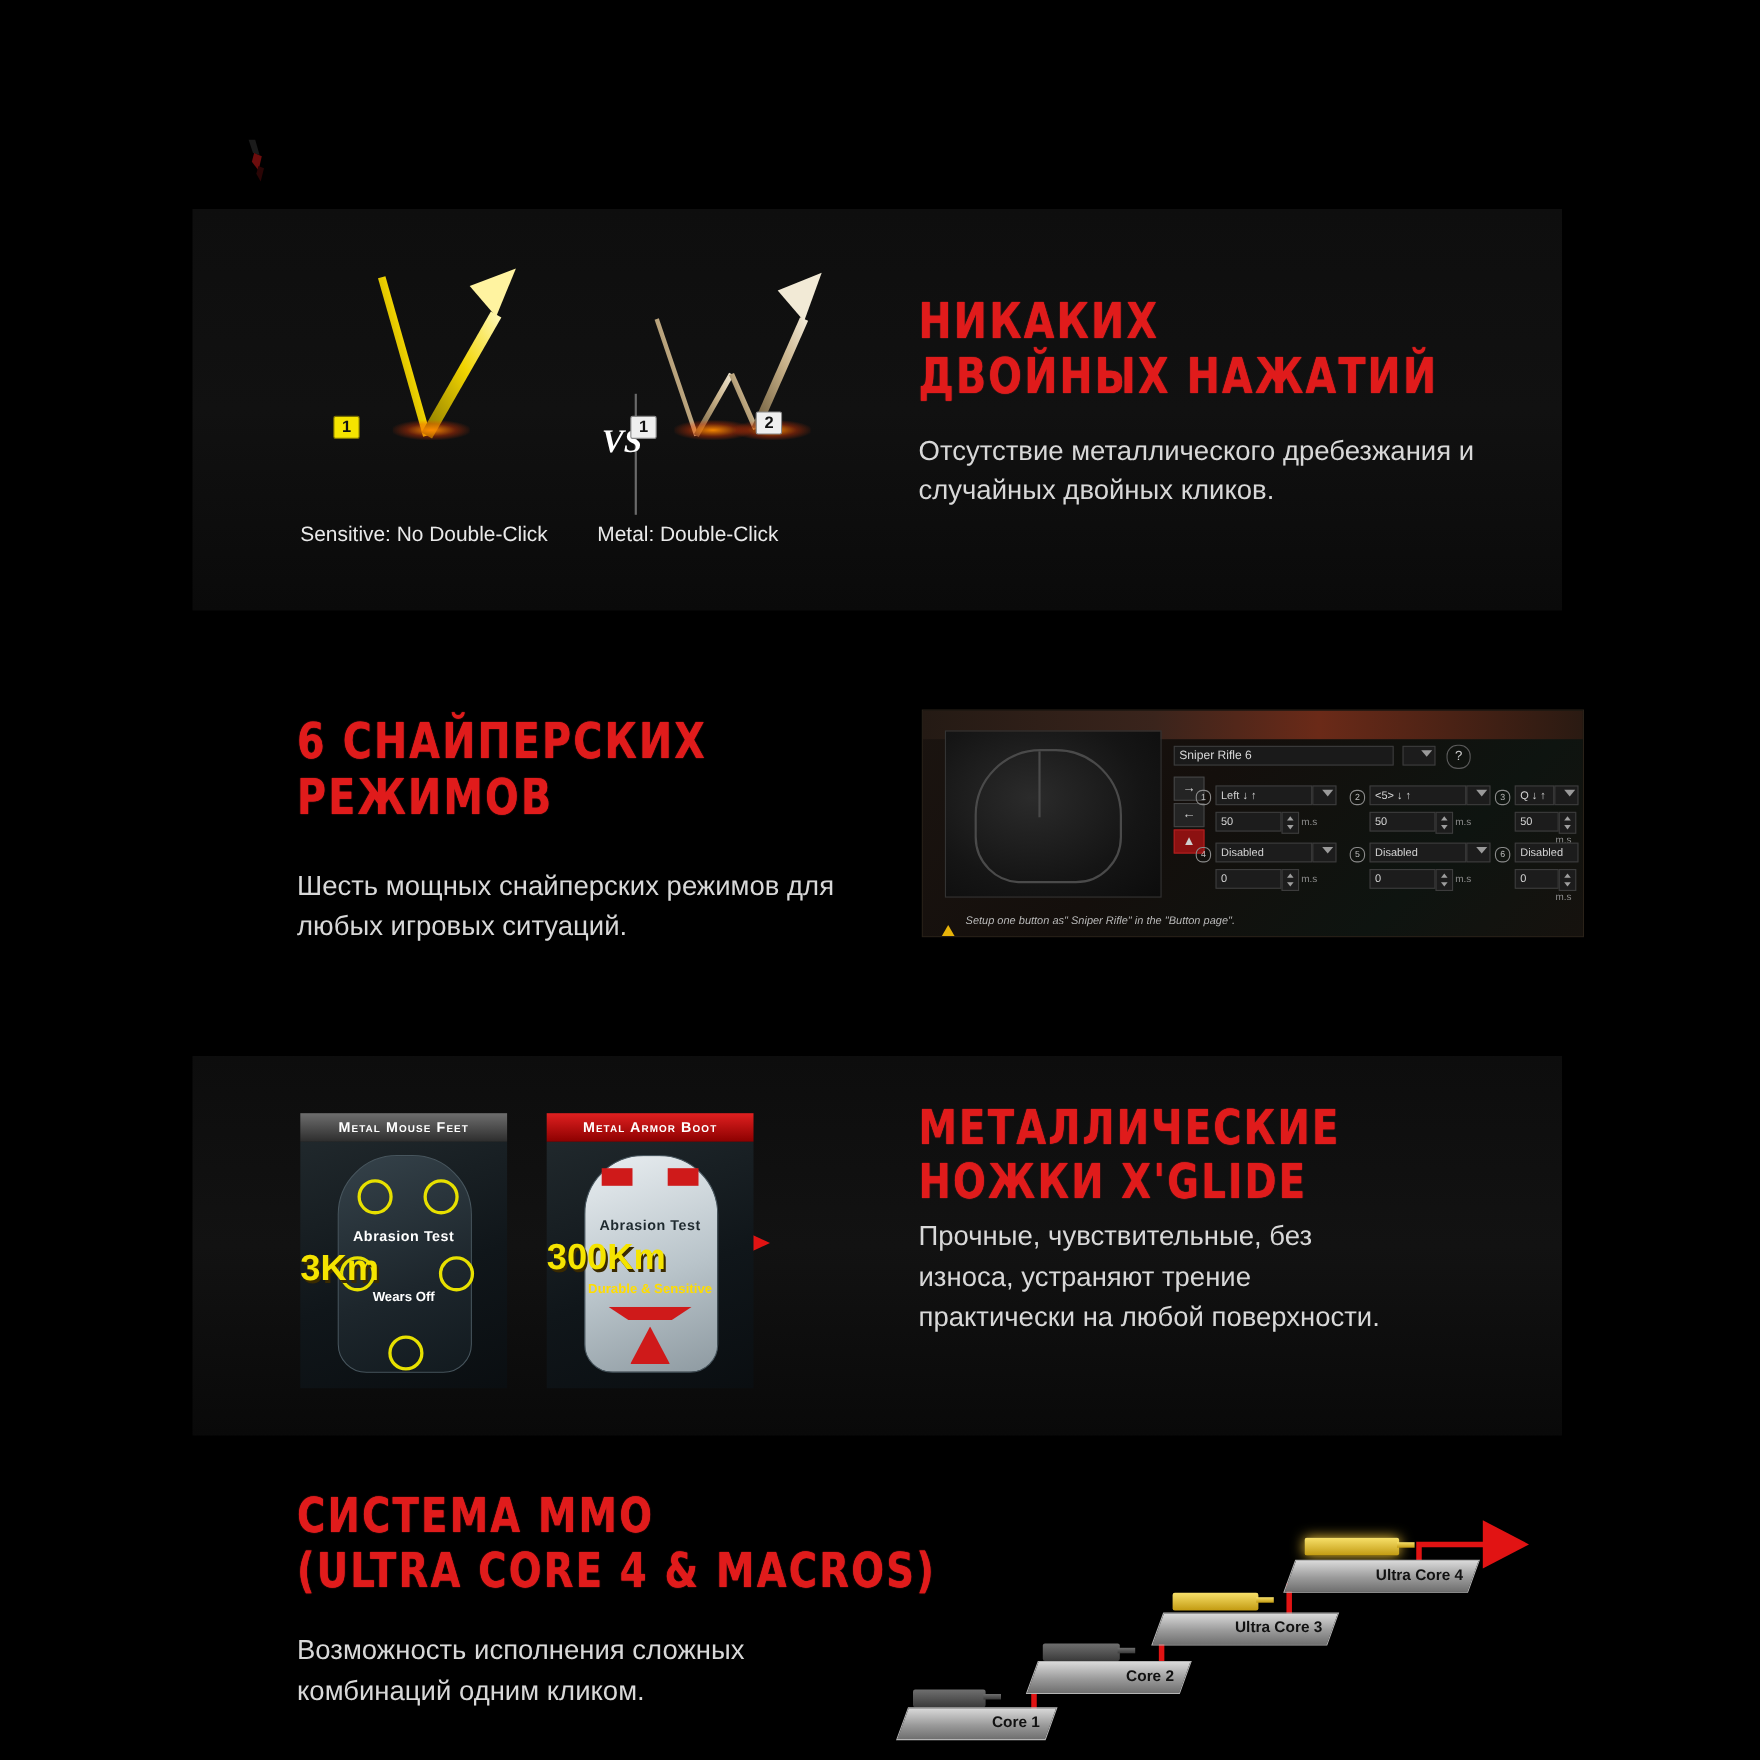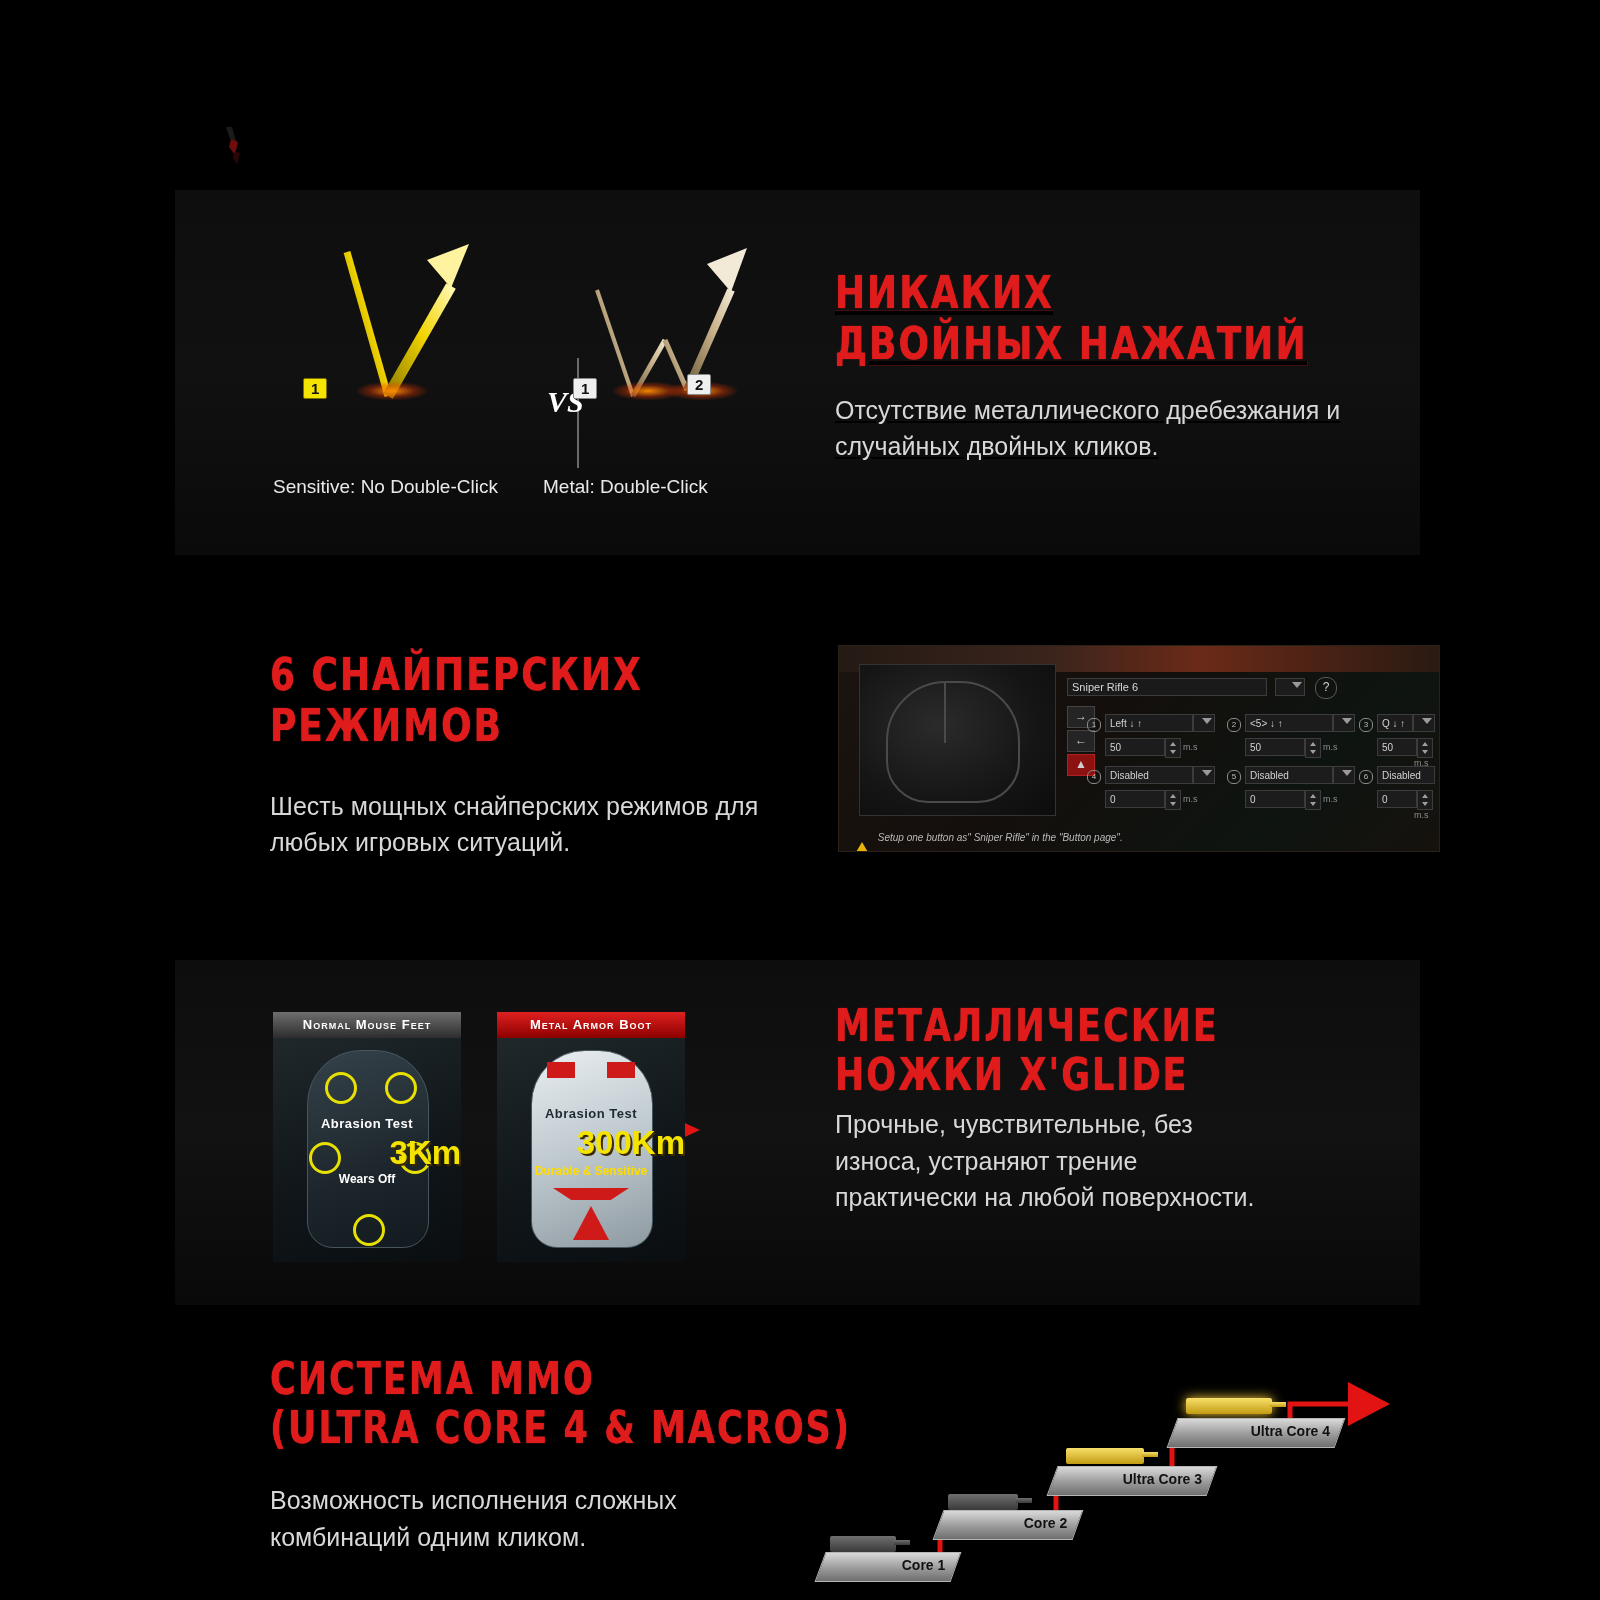--- a/index.html
+++ b/index.html
@@ -88,21 +88,21 @@
     border:1px solid #7a6f00;
     border-radius:2px;
   }
   .num-tag.white { background:#efefef; color:#111; border-color:#888; }
   .glow {
     position:absolute;
     width:70px; height:18px;
     background: radial-gradient(ellipse at center, rgba(255,140,0,0.95) 0%, rgba(255,60,0,0.35) 45%, rgba(0,0,0,0) 75%);
   }
 
-  .sec1-text { position:absolute; left: 660px; top: 78px; width: 560px; text-decoration: underline; }
+  .sec1-text { position:absolute; left: 660px; top: 78px; width: 560px; }
   .sec1-text .headline { font-size: 40px; }
   .sec1-text .body-text { font-size: 25px; margin-top: 34px; }
 
   
   .sec2 { position:absolute; left:0; top:600px; width:1600px; height:300px; }
   .sec2-text { position:absolute; left:270px; top:50px; width:560px; }
   .sec2-text .headline { font-size:40px; }
   .sec2-text .body-text { font-size:25px; margin-top:48px; }
 
   .sec2-shot {
@@ -201,21 +201,21 @@
   .mouse-shape.armor { background: linear-gradient(160deg,#e9eef1 0%, #b9c4ca 55%, #8e9aa1 100%); }
   .ring {
     position:absolute; width:26px;height:26px;border:3px solid #e7e000;border-radius:50%;
   }
   .red-pad { position:absolute; background:#cf1a1a; }
   .abr-label {
     position:absolute; width:100%; text-align:center; color:#ffffff;
     font-size:13px; font-weight:bold; letter-spacing:.5px;
   }
   .big-km {
-    position:absolute; width:100%; text-align:right; color:#f5e400;
+    position:absolute; width:100%; text-align:left; color:#f5e400;
     font-size:33px; font-weight:bold; letter-spacing:0;
     text-shadow: 2px 2px 0 #3a2a00;
   }
   .sub-km { position:absolute; width:100%; text-align:center; color:#ffffff; font-size:12px; font-weight:bold; }
   .sub-km.red { color:#ffdd00; }
   .red-arrow {
     position:absolute; left:455px; top:158px; width:70px; height:24px;
   }
   .sec3-text { position:absolute; left:660px; top:42px; width:560px; }
   .sec3-text .headline { font-size:39px; }
@@ -408,21 +408,21 @@
           <span class="warn-tri"></span>
         </span>
         <span>Setup one button as" Sniper Rifle" in the "Button page".</span>
       </div>
     </div>
   </div>
 
   <div class="sec3">
 
     <div class="feet-card left" style="left:98px;">
-      <div class="cap">Normal Mouse Feet</div>
+      <div class="cap">Metal Mouse Feet</div>
       <div class="feet-body">
         <div class="mouse-shape"></div>
         <div class="ring" style="left:52px; top:34px;"></div>
         <div class="ring" style="left:112px; top:34px;"></div>
         <div class="ring" style="left:36px; top:104px;"></div>
         <div class="ring" style="left:126px; top:104px;"></div>
         <div class="ring" style="left:80px; top:176px;"></div>
         <div class="abr-label" style="top:78px;">Abrasion Test</div>
         <div class="big-km" style="top:96px;">3Km</div>
         <div class="sub-km" style="top:134px;">Wears Off</div>

